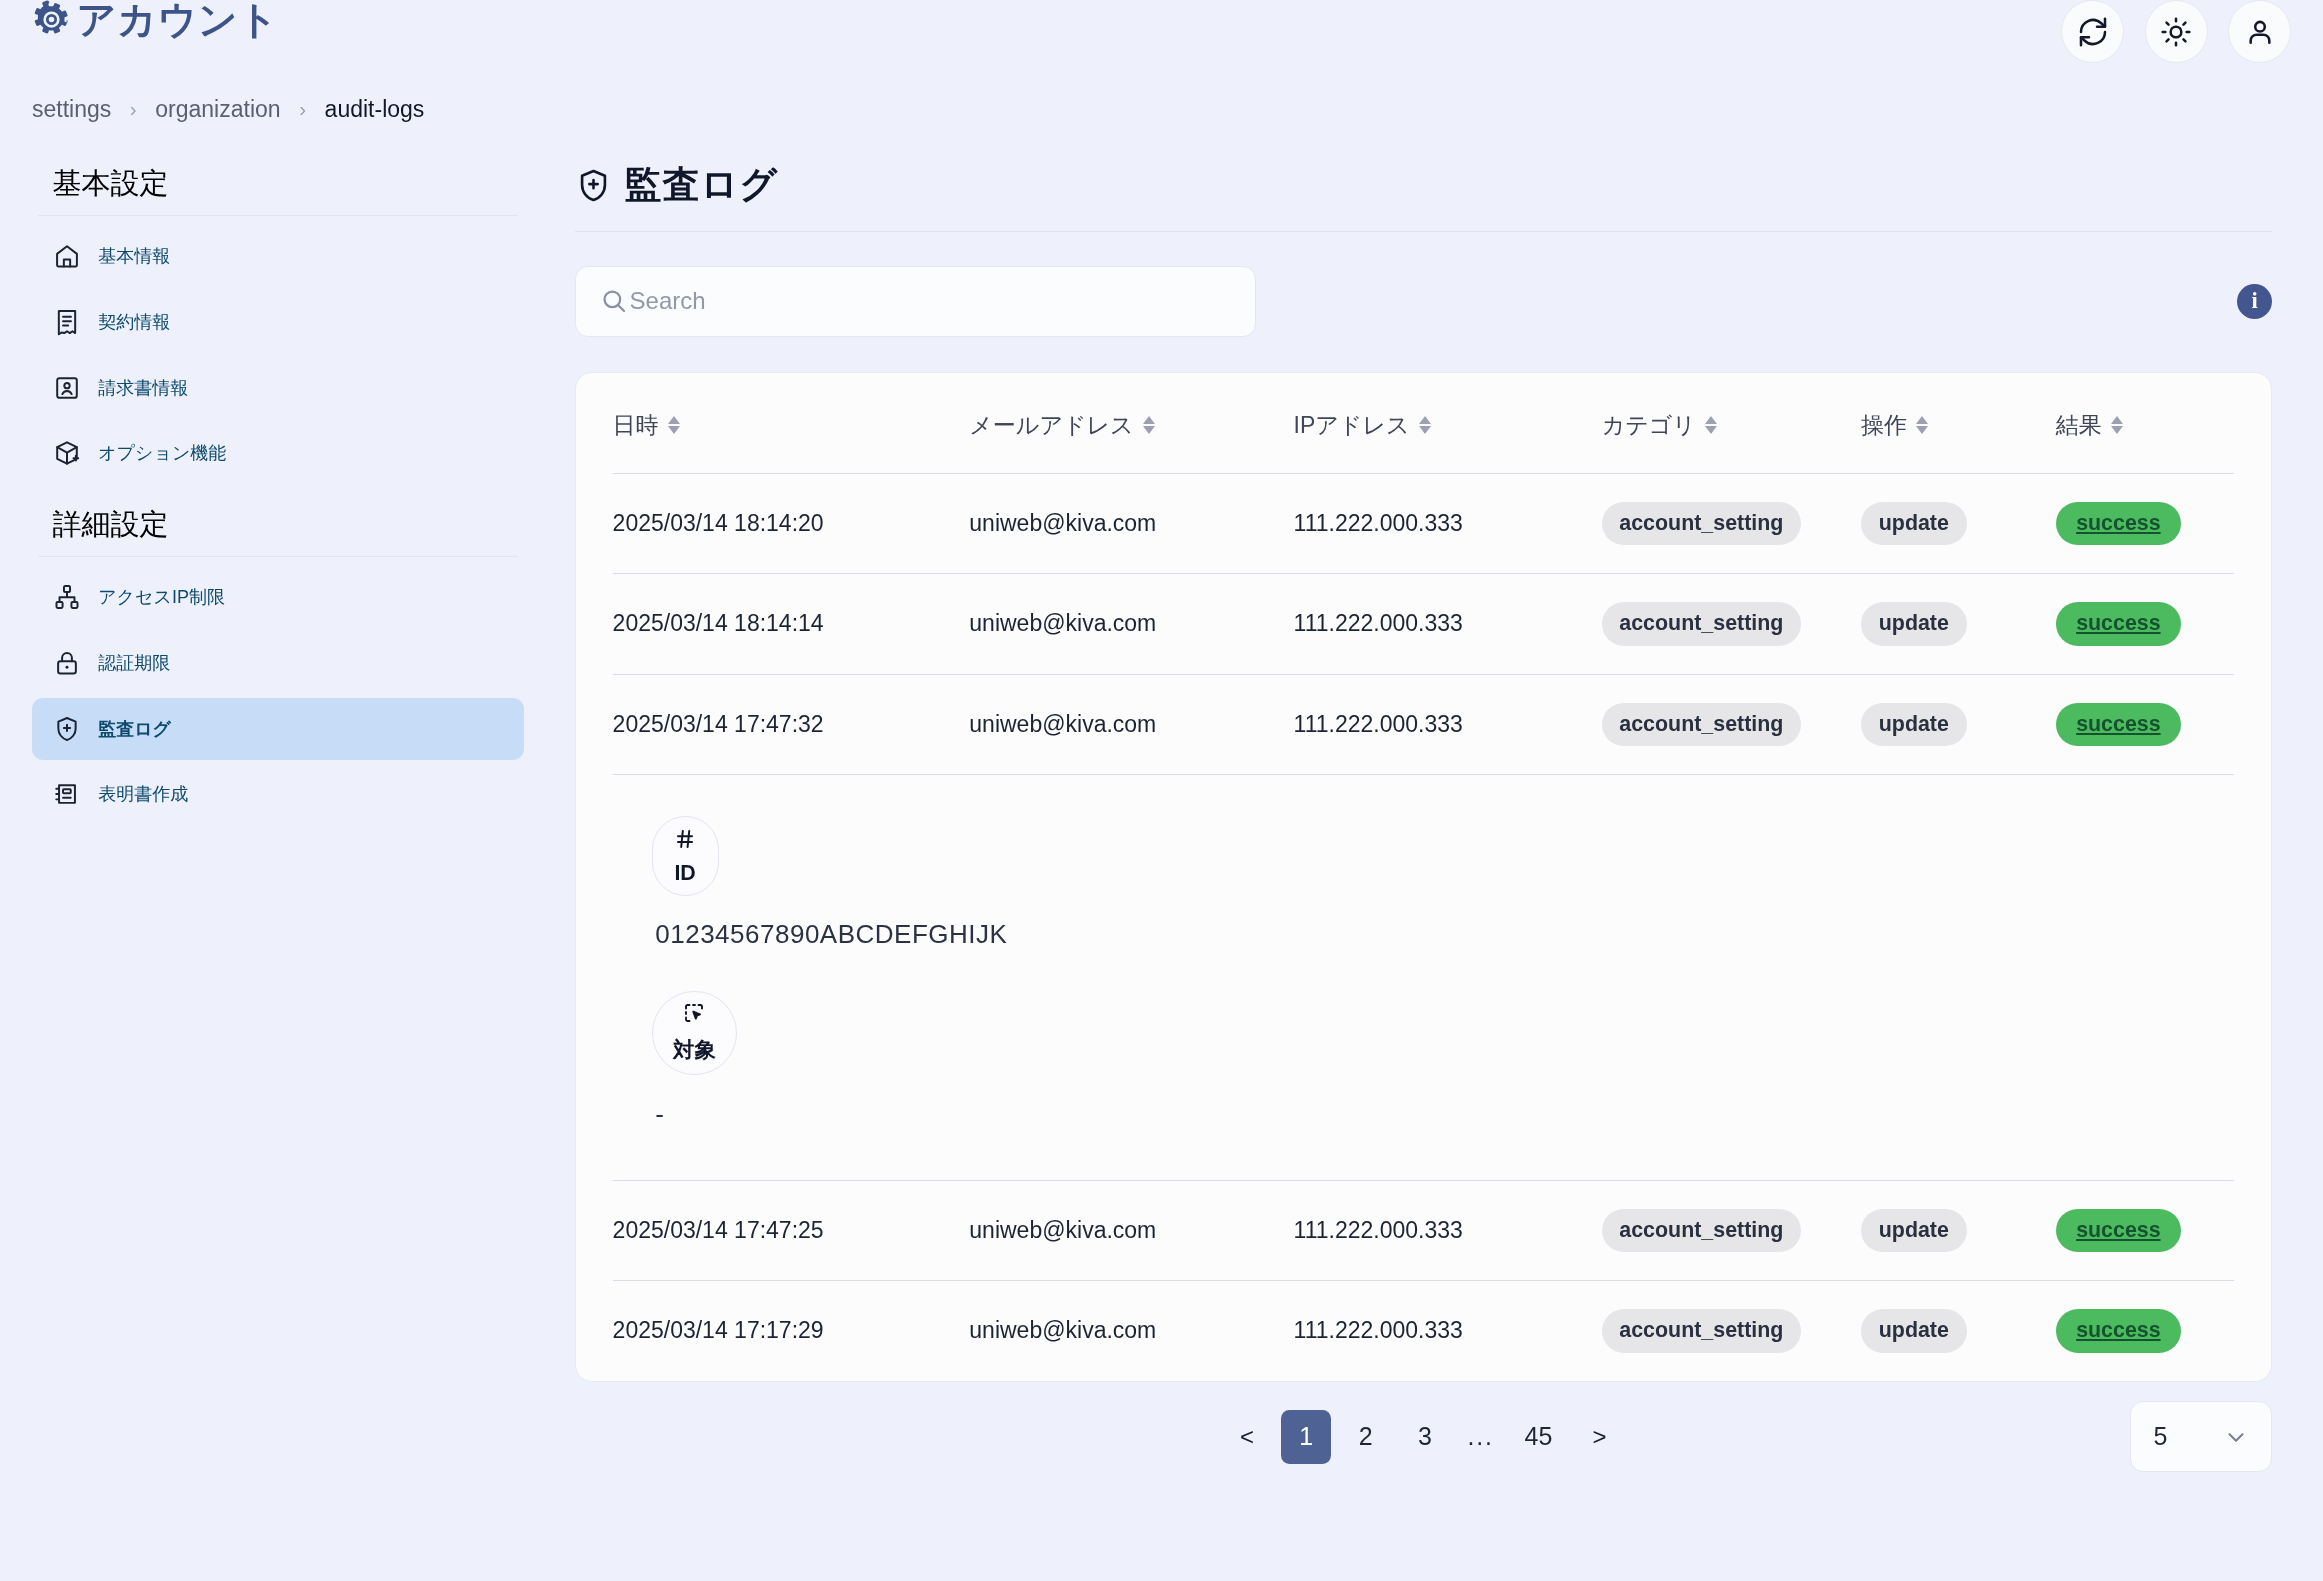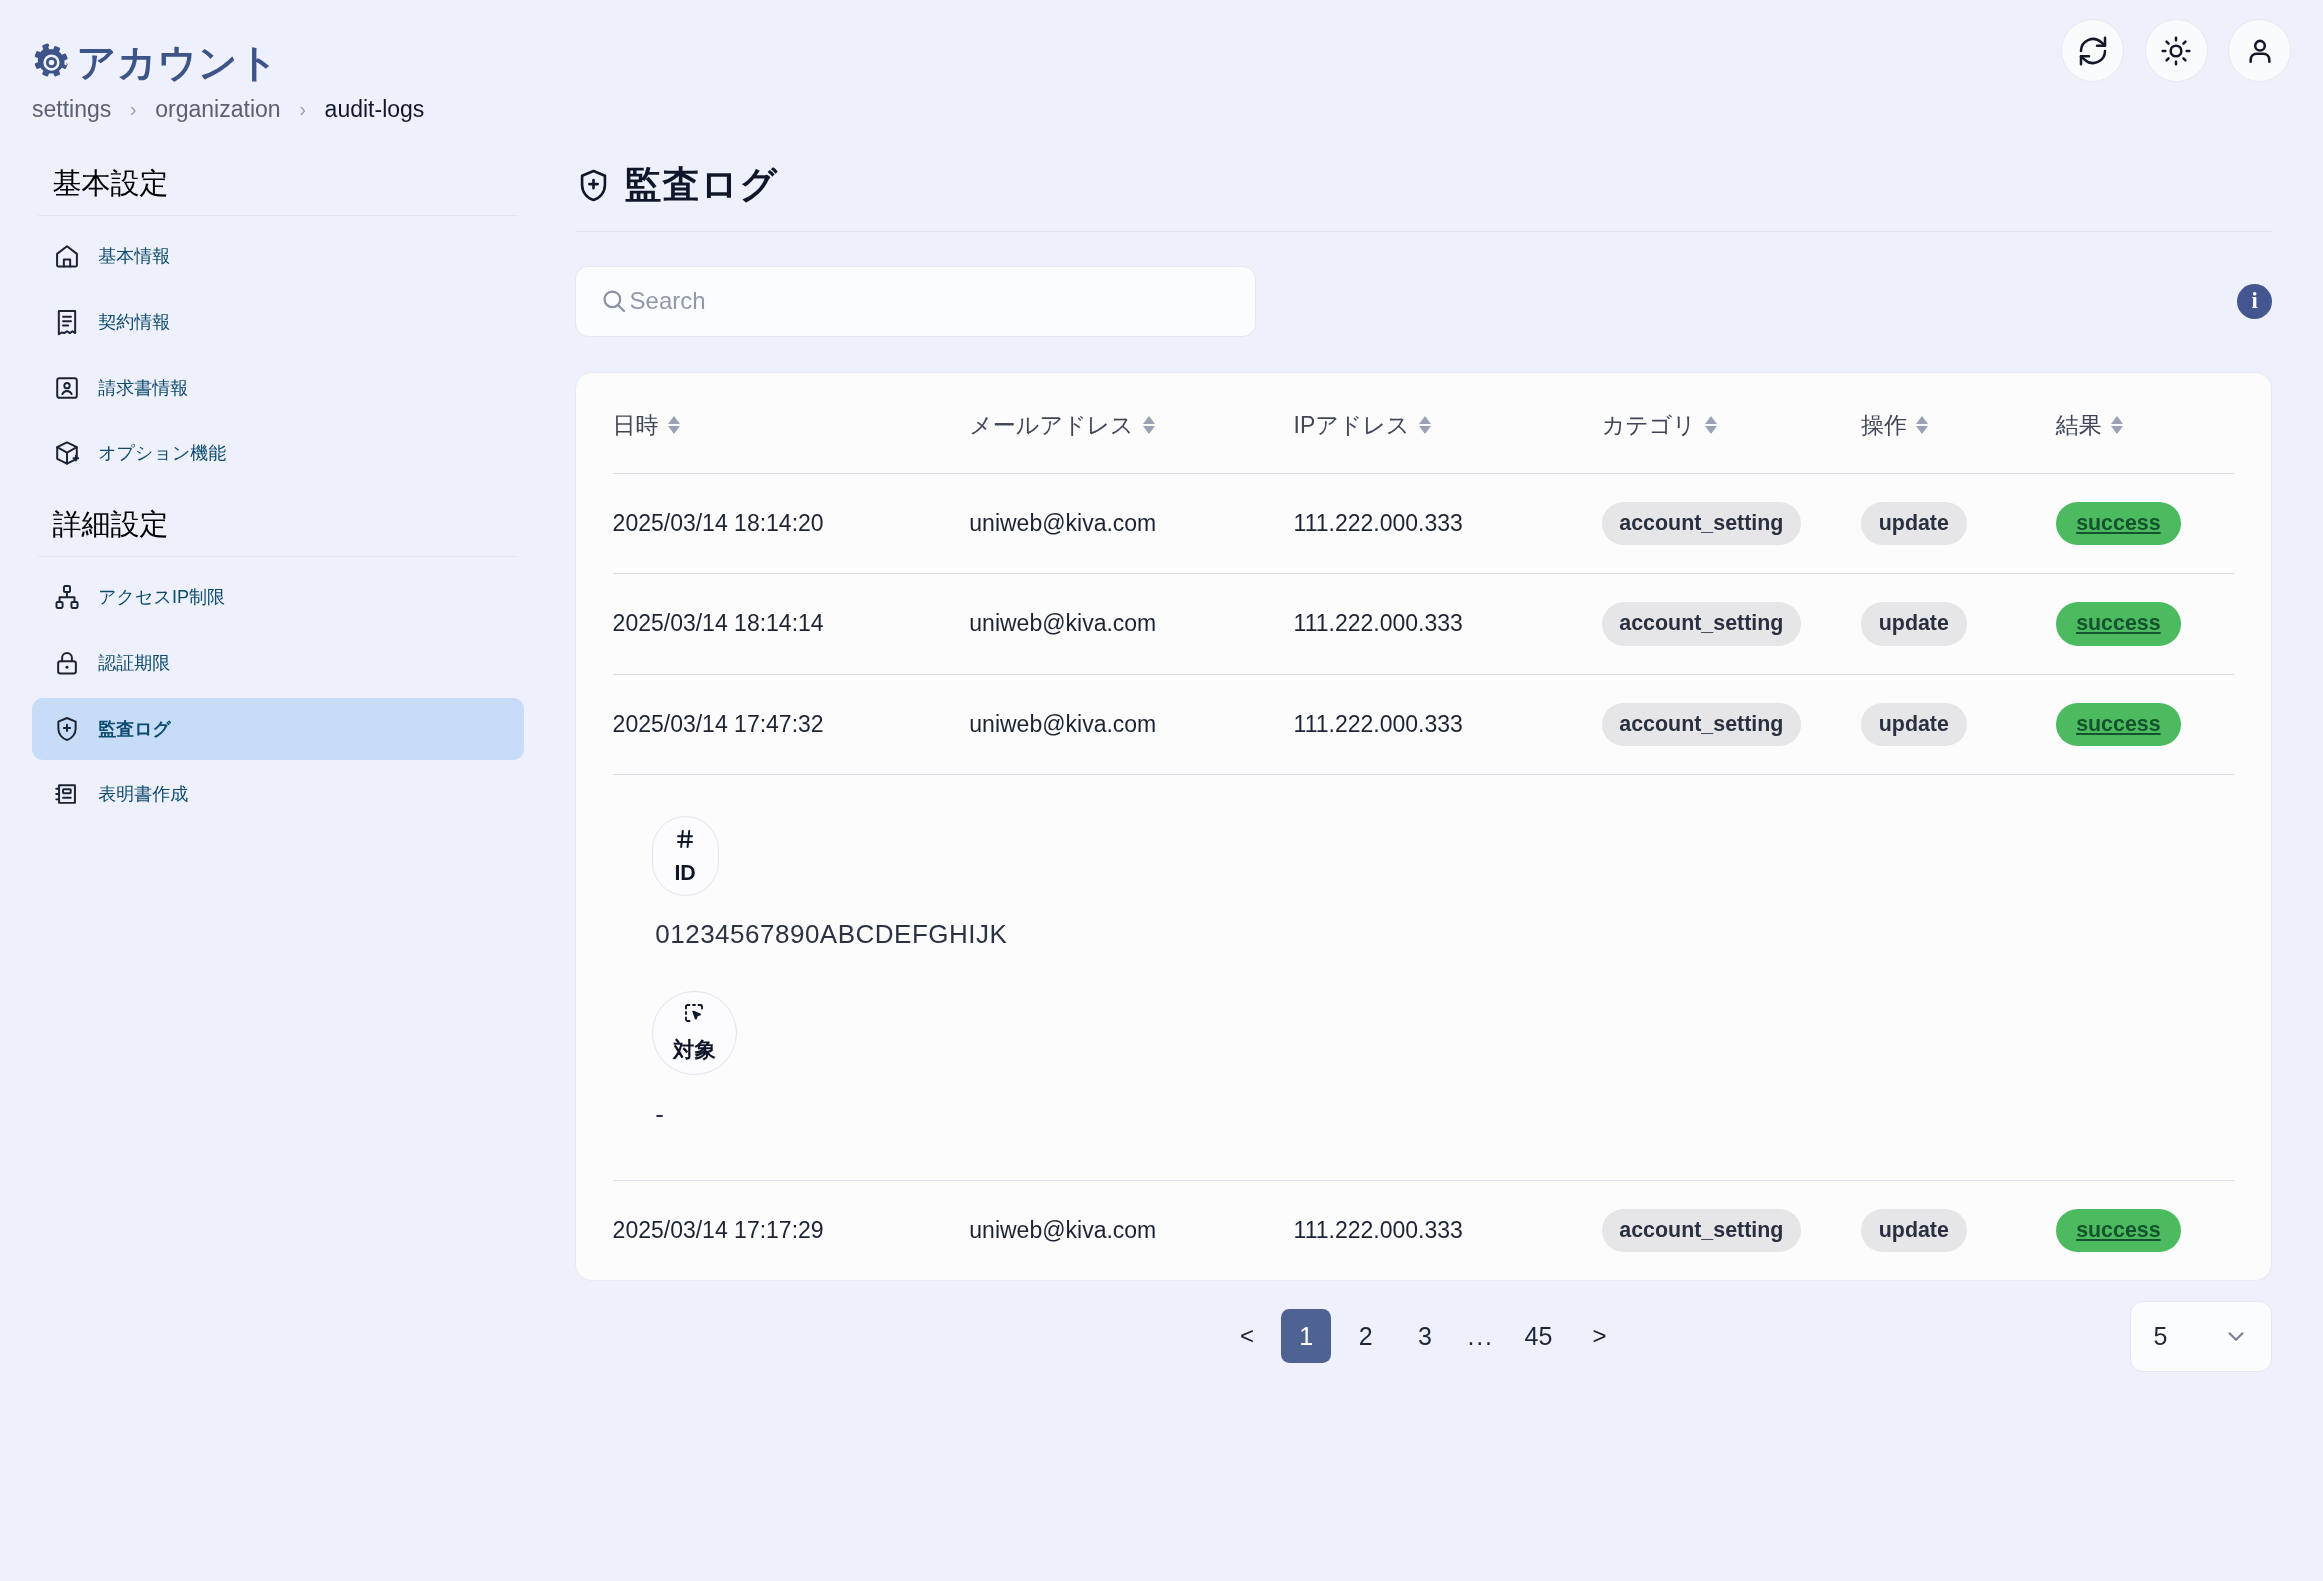--- a/index.html
+++ b/index.html
@@ -12,21 +12,21 @@
     color: #1d2433;
     overflow: hidden;
   }
 
   
   .app-header {
     position: relative;
     height: 82px;
     padding: 0 32px;
     display: flex;
-    align-items: flex-end;
+    align-items: flex-start;
   }
   .brand { display: flex; align-items: center; gap: 5.6px; }
   .brand-gear { width: 39px; height: 39px; display: block; color: #3c5488; }
   .brand-title {
     font-size: 39px;
     font-weight: 700;
     color: #3c5488;
     letter-spacing: 0.5px;
     line-height: 1;
   }
@@ -553,20 +553,28 @@
                     <path d="M4 7.5V5.5a1.5 1.5 0 0 1 1.5-1.5h2M16.5 4h2A1.5 1.5 0 0 1 20 5.5v2M4 16.5v2A1.5 1.5 0 0 0 5.5 20h2M11 4h2M4 11v2"></path>
                     <path d="M11.3 10.6 18 13.4l-3 1.2-1.2 3z" fill="currentColor"></path>
                   </svg>
                 </span>
                 <span>対象</span>
               </span>
               <div class="detail-value last">-</div>
             </td>
           </tr>
 
+          <tr>
+            <td>2025/03/14 17:47:25</td>
+            <td>uniweb@kiva.com</td>
+            <td>111.222.000.333</td>
+            <td><span class="chip">account_setting</span></td>
+            <td><span class="chip">update</span></td>
+            <td><span class="chip success">success</span></td>
+          </tr>
 
           <tr>
             <td>2025/03/14 17:17:29</td>
             <td>uniweb@kiva.com</td>
             <td>111.222.000.333</td>
             <td><span class="chip">account_setting</span></td>
             <td><span class="chip">update</span></td>
             <td><span class="chip success">success</span></td>
           </tr>
 

